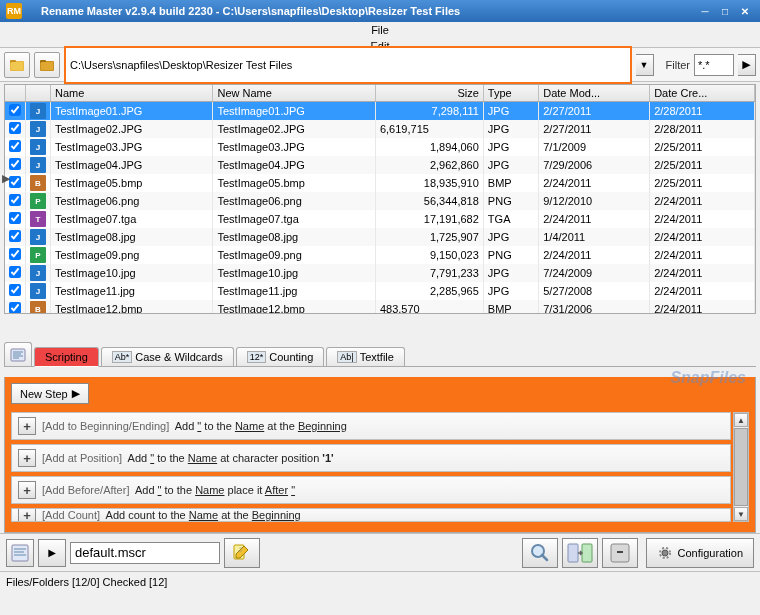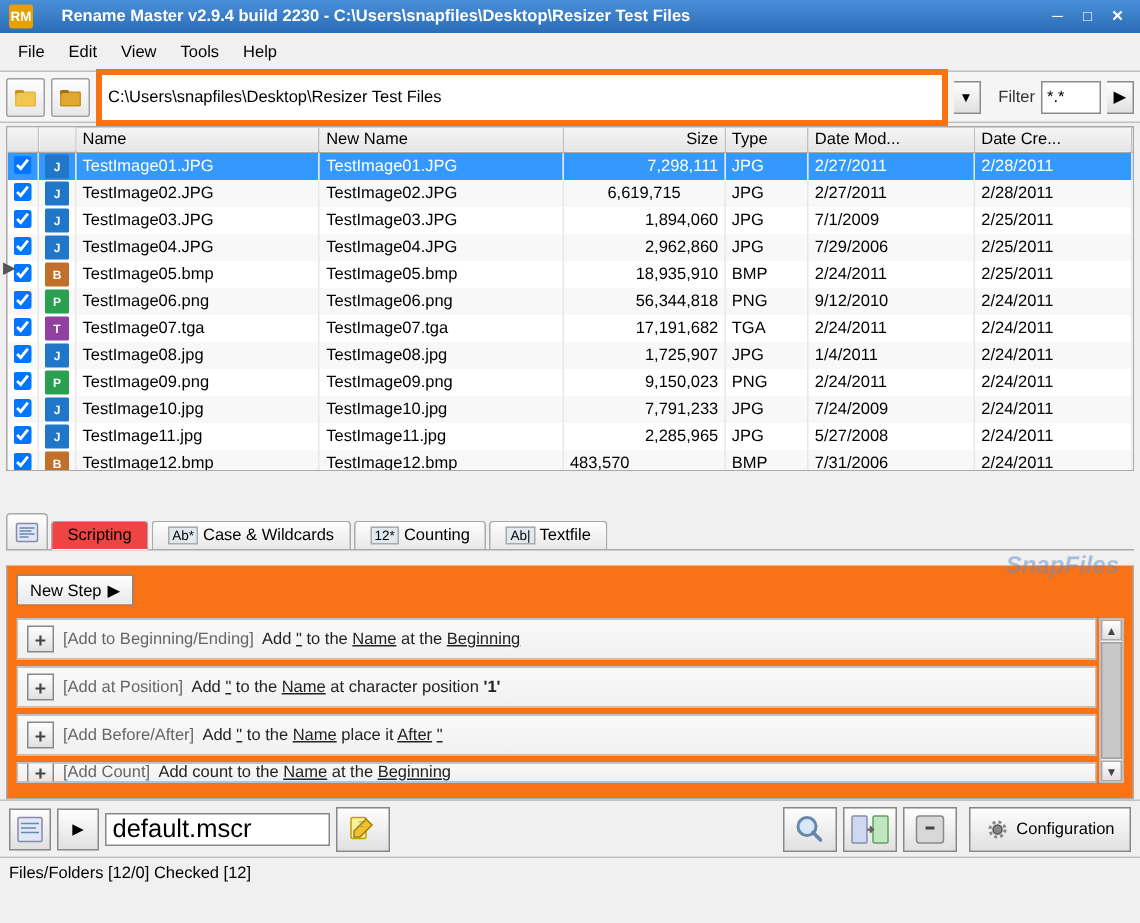--- a/index.html
+++ b/index.html
@@ -42,20 +42,21 @@
     }
 
     
     #menubar {
       background: #f0f0f0;
       height: 26px;
       display: flex;
       align-items: center;
       border-bottom: 1px solid #c0c0c0;
       padding: 0 4px;
+      flex-direction: column;
     }
     .menu-item {
       padding: 2px 8px;
       cursor: pointer;
       height: 100%;
       display: flex; align-items: center;
     }
 
     
     #toolbar {
@@ -71,21 +72,21 @@
       width: 26px; height: 26px;
       display: flex; align-items: center; justify-content: center;
       border: 1px solid #a0a0a0;
       background: linear-gradient(to bottom, #fefefe, #e8e8e8);
       cursor: pointer;
       border-radius: 2px;
     }
     #path-combo {
       flex: 1;
       height: 38px;
-      border: 4px solid #f97316;
+      border: 2px solid #f97316;
       padding: 0 4px;
       background: white;
       font-size: 11px;
     }
     .path-dropdown {
       width: 18px; height: 22px;
       border: 1px solid #8b8b8b;
       border-left: none;
       background: linear-gradient(to bottom, #fefefe, #e0e0e0);
       display: flex; align-items: center; justify-content: center;
@@ -254,21 +255,21 @@
     .bottom-btn {
       width: 28px; height: 28px;
       border: 1px solid #888;
       background: linear-gradient(to bottom, #fefefe, #e0e0e0);
       display: flex; align-items: center; justify-content: center;
       cursor: pointer;
     }
     #script-input {
       width: 150px; height: 22px;
       border: 1px solid #888;
-      padding: 0 4px; font-size: 17px; background: white;
+      padding: 0 4px; font-size: 13px; background: white;
     }
     .bottom-icon-btn {
       width: 36px; height: 30px;
       border: 1px solid #888;
       background: linear-gradient(to bottom, #fefefe, #e0e0e0);
       display: flex; align-items: center; justify-content: center;
       cursor: pointer;
     }
     .config-btn {
       margin-left: 4px;
@@ -382,21 +383,21 @@
     </tr>
           <tr>
       <td class="cb-col">
         <input type="checkbox" checked="" style="width: 12px; height: 12px;">
       </td>
       <td class="icon-col">
         <div class="file-icon" style="background:#2076c8;">J</div>
       </td>
       <td>TestImage02.JPG</td>
       <td>TestImage02.JPG</td>
-      <td style="text-align:center">6,619,715</td>
+      <td style="text-align:left">6,619,715</td>
       <td>JPG</td>
       <td>2/27/2011</td>
       <td>2/28/2011</td>
     </tr>
           <tr>
       <td class="cb-col">
         <input type="checkbox" checked="" style="width: 12px; height: 12px;">
       </td>
       <td class="icon-col">
         <div class="file-icon" style="background:#2076c8;">J</div>

